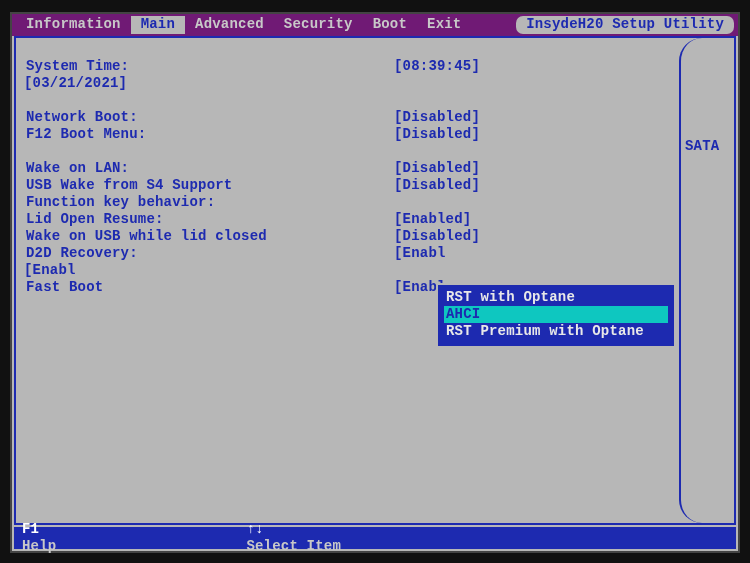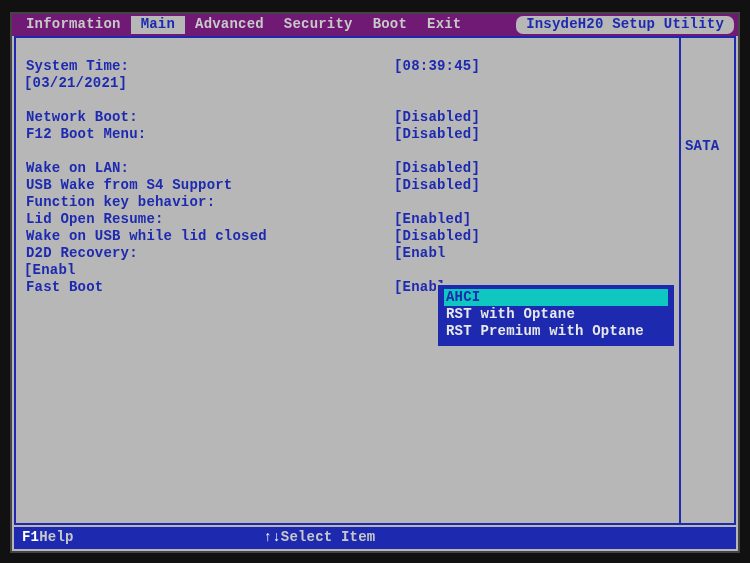--- a/index.html
+++ b/index.html
@@ -55,20 +55,21 @@
     position: relative;
     padding: 20px 8px 8px 8px;
     color: #1d2ab0;
   }
   .panel-right {
     width: 55px;
     border-left: 2px solid #1d2ab0;
     color: #1d2ab0;
     padding: 100px 4px 0 4px;
     overflow: hidden;
+    border-radius: 23px;
   }
   .row {
     display: flex;
     height: 17px;
     align-items: flex-start;
   }
   .row.gap { height: 17px; }
   .label { width: 370px; padding-left: 2px; }
   .value { color: #1d2ab0; }
   .row.selected .label { color: #fff; }
@@ -98,21 +99,21 @@
     position: absolute;
     left: 2px; right: 2px; bottom: 2px;
     height: 22px;
     background: #1d2ab0;
     color: #c8c8c8;
     display: flex;
     align-items: center;
     padding: 0 8px;
     gap: 30px;
   }
-  .footer .hint { display: flex; gap: 0; }
+  .footer .hint { display: flex; gap: 0; flex-direction: column; }
   .footer .key { color: #fff; }
 </style>
 </head>
 <body>
 
 <div class="screen">
 
   <div class="menubar">
     <span class="tab">Information</span>
     <span class="tab active">Main</span>
@@ -172,22 +173,22 @@
       </div>
       <div class="row">
         <span class="value">[Enabl</span>
       </div>
       <div class="row">
         <span class="label">Fast Boot</span>
         <span class="value">[Enabl</span>
       </div>
 
       <div class="popup">
+        <div class="opt">RST with Optane</div>
         <div class="opt sel">AHCI</div>
-        <div class="opt">RST with Optane</div>
         <div class="opt">RST Premium with Optane</div>
       </div>
 
     </div>
     <div class="panel-right">
       <span>SATA</span>
     </div>
   </div>
 
   <div class="footer">

